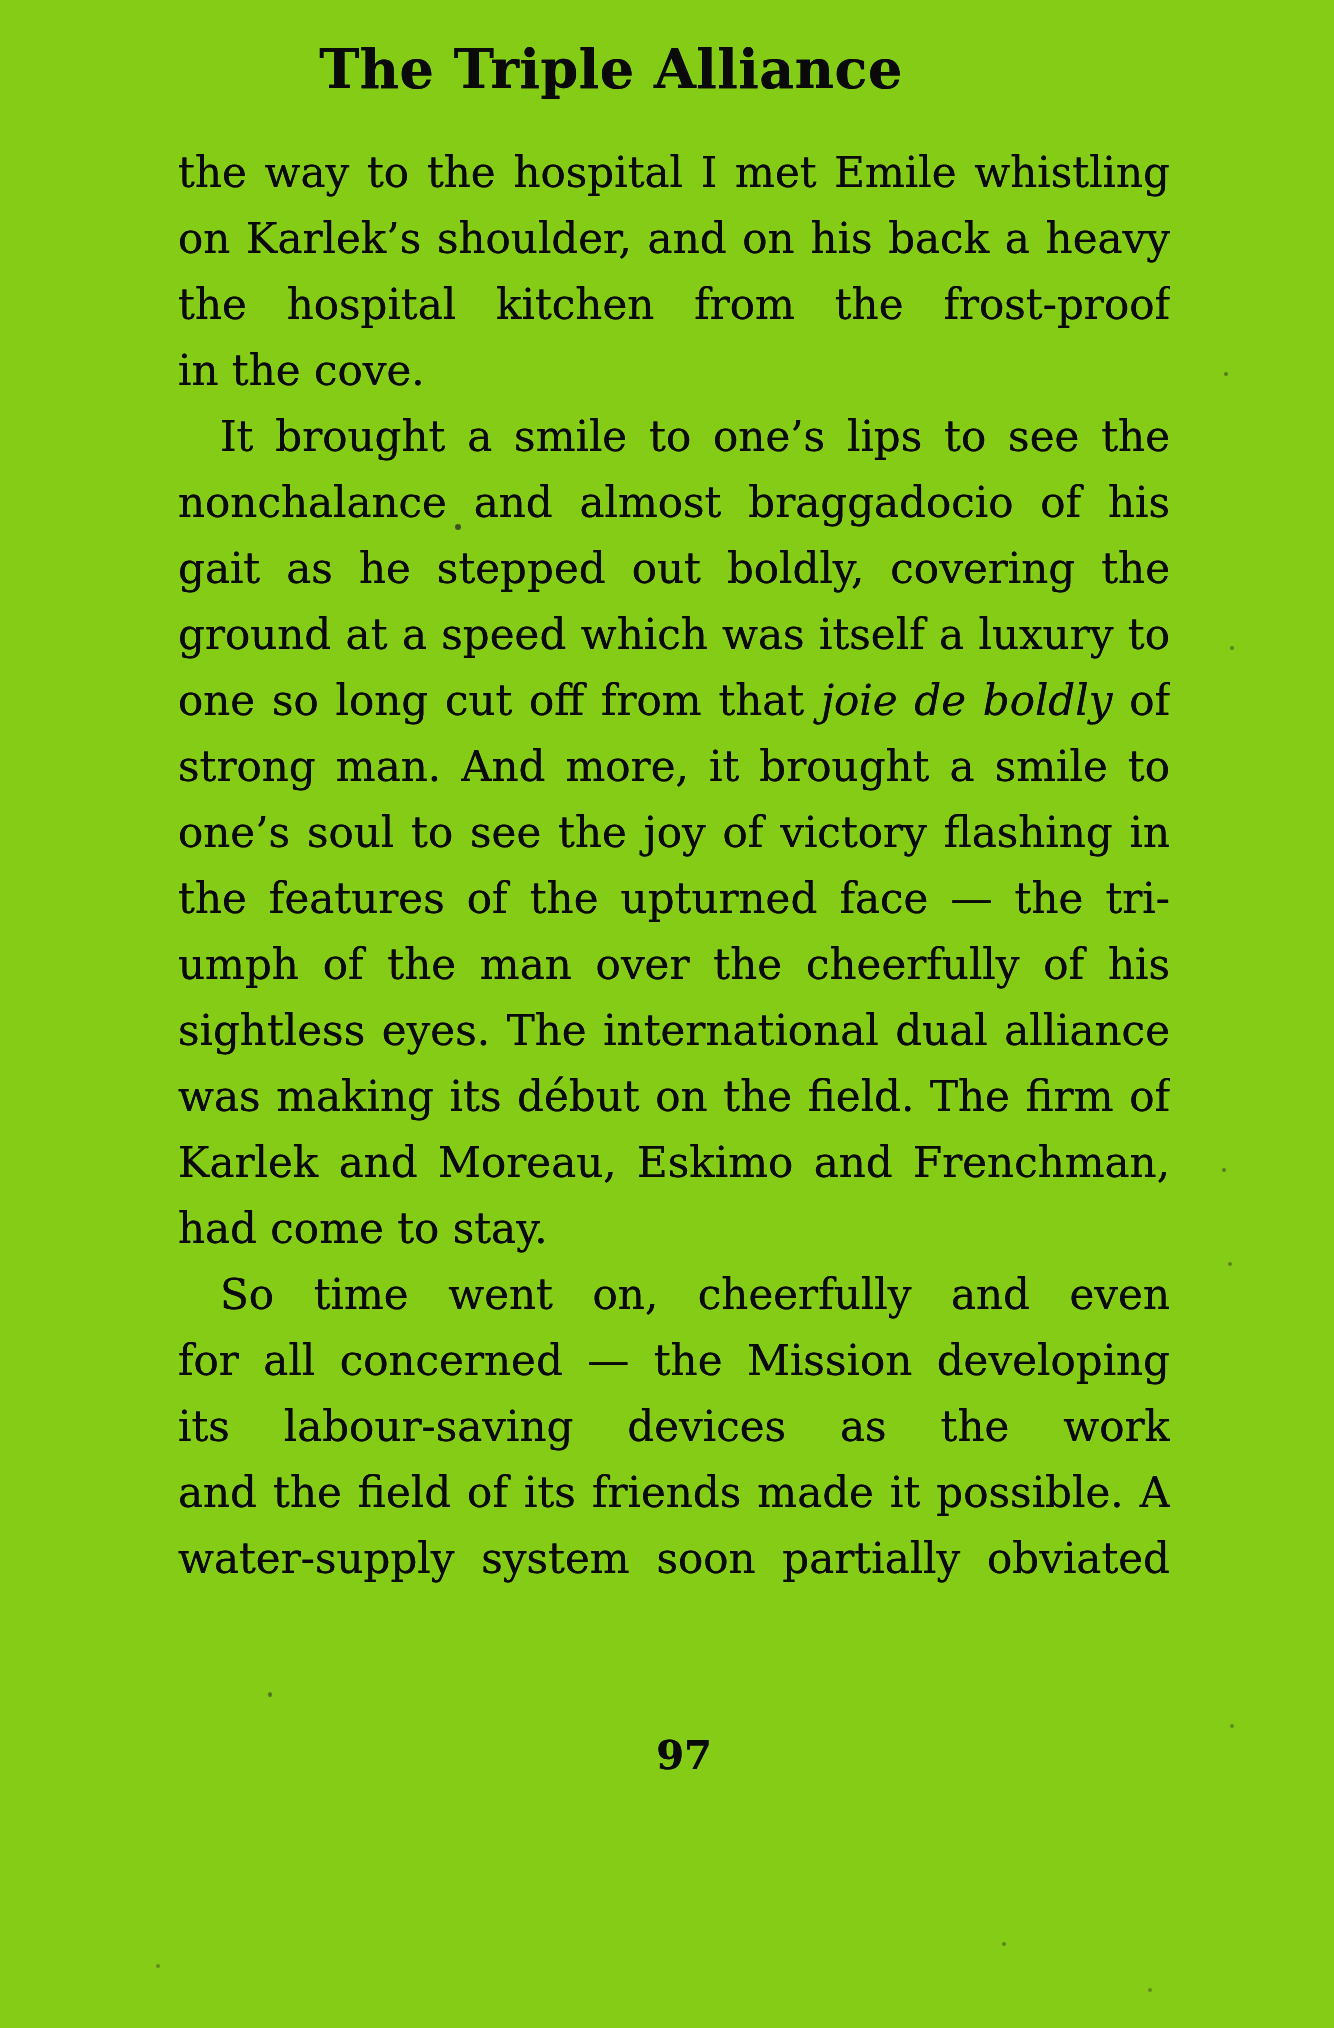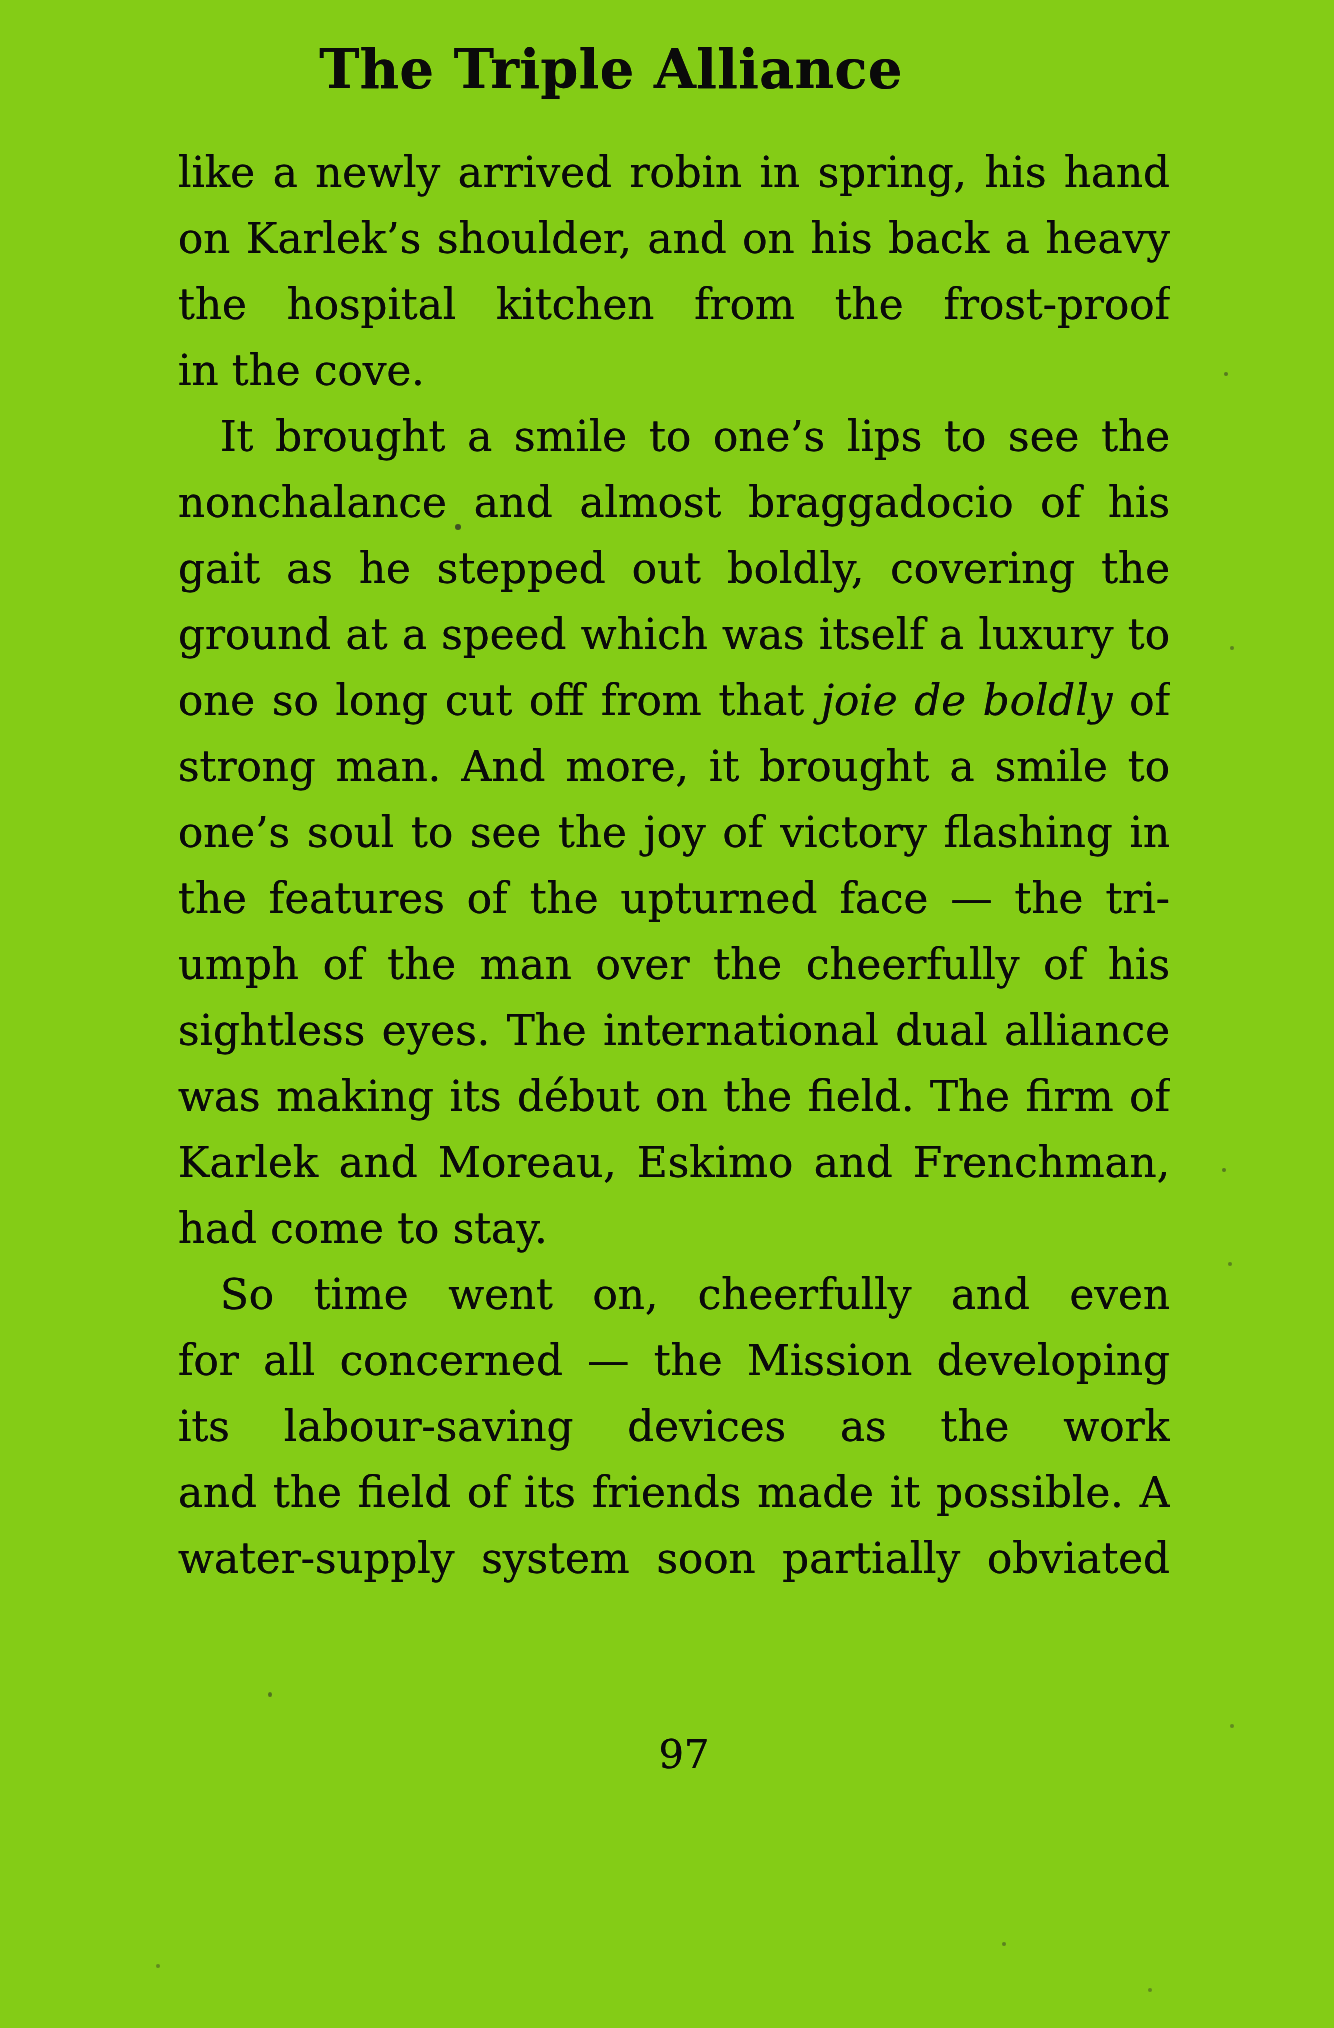--- a/index.html
+++ b/index.html
@@ -58,38 +58,38 @@
   .line em {
     font-style: italic;
   }
   .page-number {
     position: absolute;
     left: 188px;
     top: 1731px;
     width: 992px;
     text-align: center;
     font-size: 40px;
-    font-weight: normal;
+    font-weight: bold;
     text-shadow: 0 0 0.6px currentColor;
   }
   .speck {
     position: absolute;
     background: #2a2a2a;
     border-radius: 50%;
   }
 </style>
 </head>
 <body>
 
 <div class="sheet">
 
   <div class="chapter-title">The Triple Alliance</div>
 
   <div class="text-block">
-      <div class="line"><span>like a newly arrived robin in spring, his hand</span></div>
+      <div class="line"><span>the way to the hospital I met Emile whistling</span></div>
       <div class="line"><span>on Karlek’s shoulder, and on his back a heavy</span></div>
       <div class="line"><span>the hospital kitchen from the frost-proof cellar</span></div>
       <div class="line para-end"><span>in the cove.</span></div>
       <div class="line indent"><span>It brought a smile to one’s lips to see the</span></div>
       <div class="line"><span>nonchalance and almost braggadocio of his</span></div>
       <div class="line"><span>gait as he stepped out boldly, covering the</span></div>
       <div class="line"><span>ground at a speed which was itself a luxury to</span></div>
       <div class="line"><span>one so long cut off from that </span><em>joie de boldly</em><span> of a</span></div>
       <div class="line"><span>strong man. And more, it brought a smile to</span></div>
       <div class="line"><span>one’s soul to see the joy of victory flashing in</span></div>

